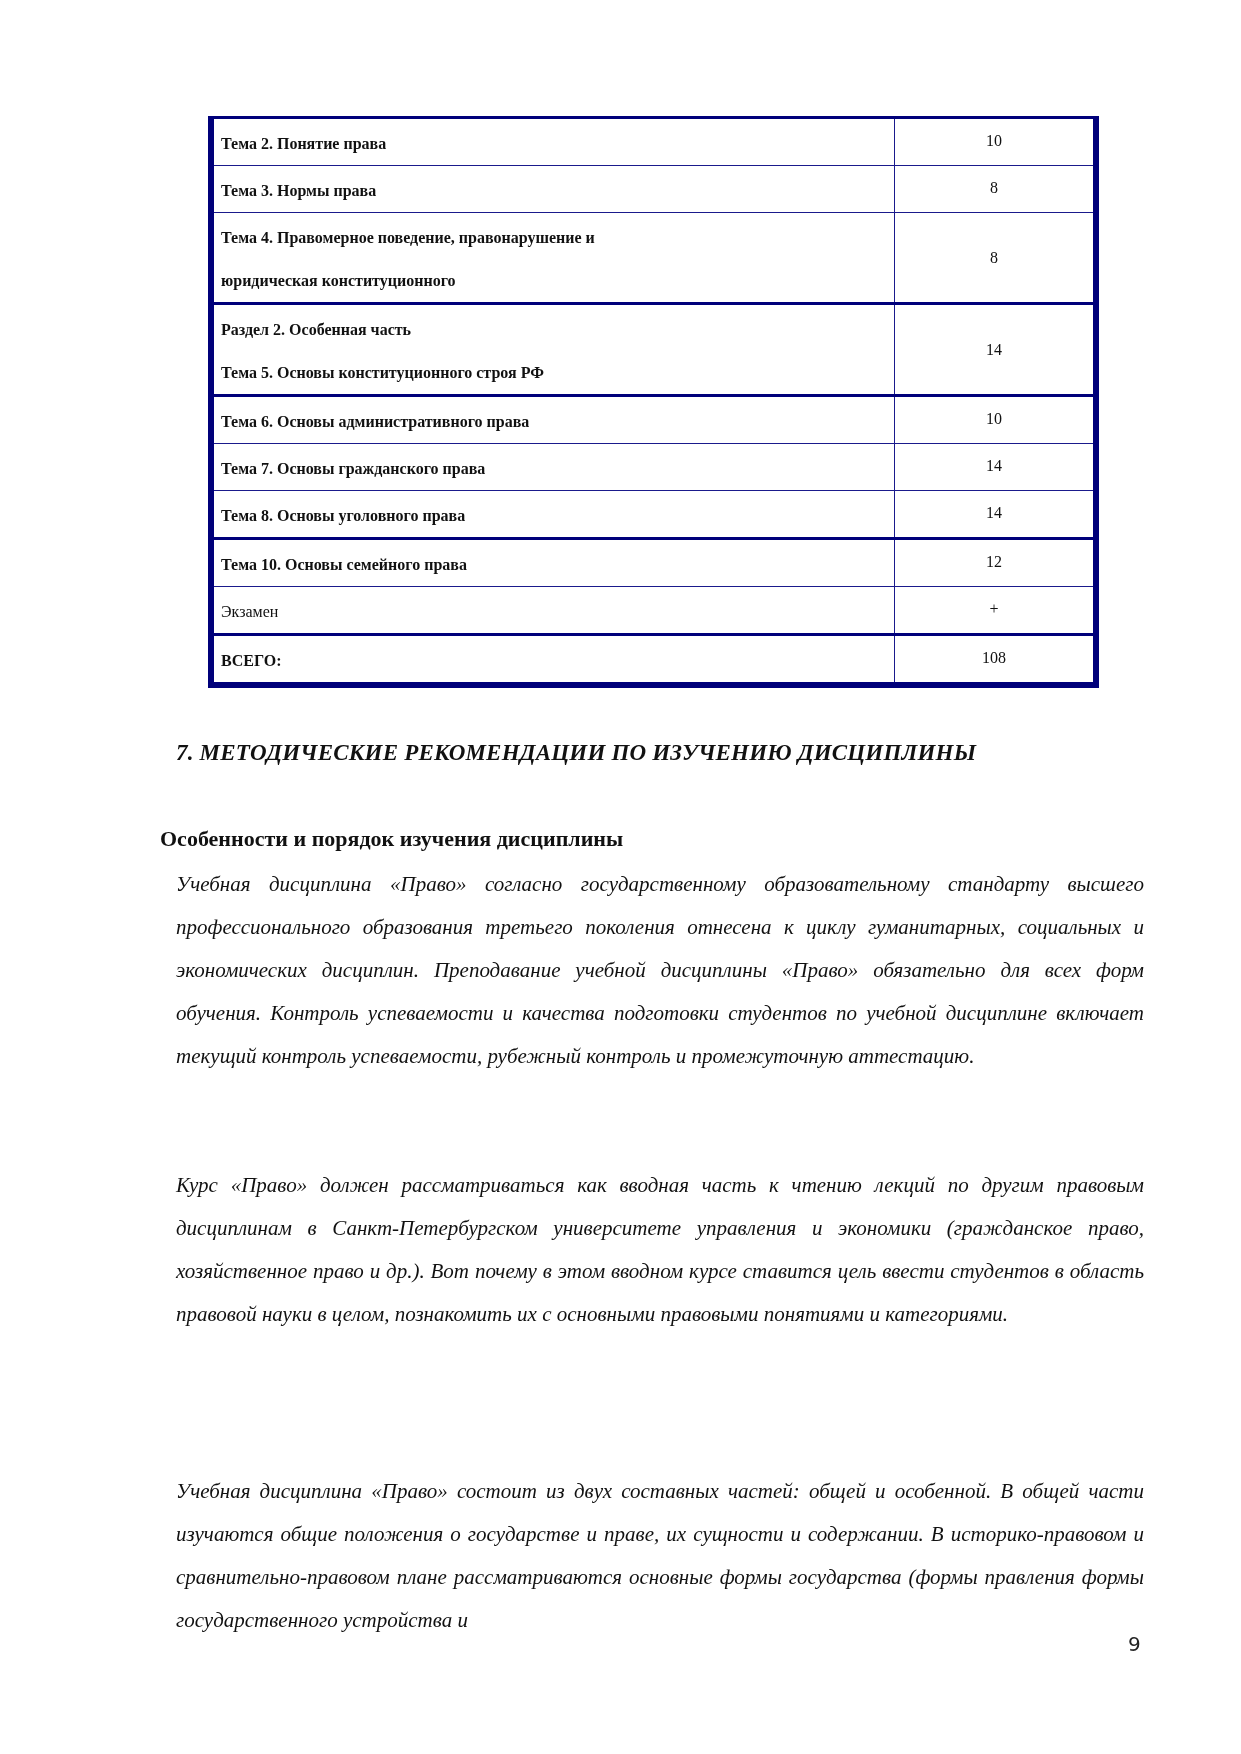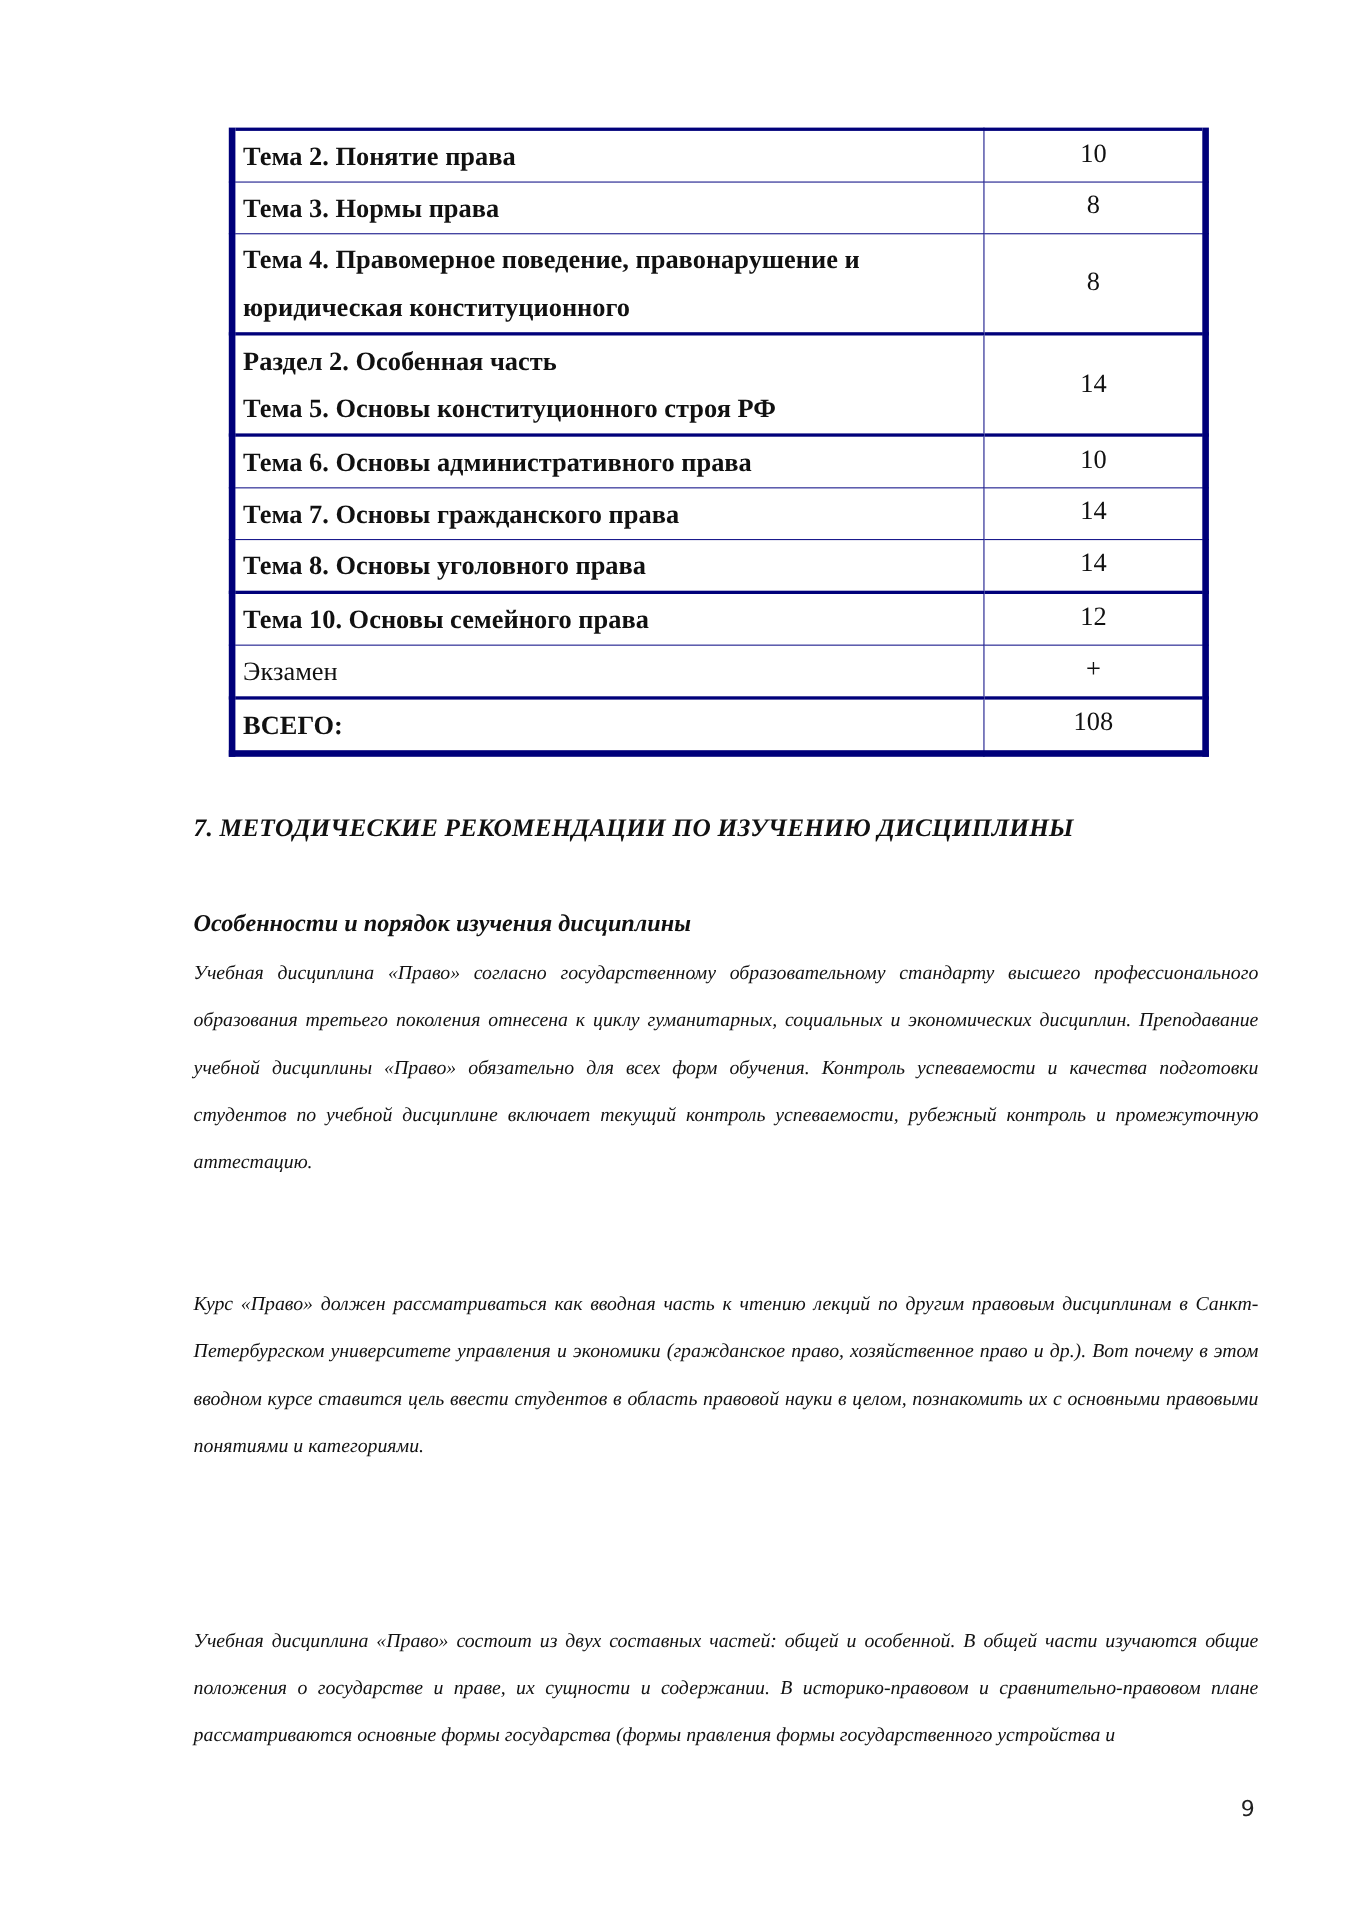--- a/index.html
+++ b/index.html
@@ -6,47 +6,47 @@
   body { width: 1241px; height: 1754px; position: relative; overflow: hidden;
          font-family: "Liberation Serif", "DejaVu Serif", serif; color: #111; }
 
   .course-table {
     position: absolute; left: 208px; top: 116px; width: 891px;
     border-collapse: collapse;
     border-top: 3px solid #00007a;
     border-left: 6px solid #00007a;
     border-right: 6px solid #00007a;
     border-bottom: 6px solid #00007a;
-    font-size: 24px;
+    font-size: 16px;
   }
   .course-table td {
     border: 1px solid #1a1a8c;
     vertical-align: top;
     padding: 3px 7px 0 7px;
     line-height: 43px;
   }
   .course-table td.topic { width: 666px; font-weight: bold; }
   .course-table td.topic.normal { font-weight: normal; }
   .course-table td.hours { text-align: center; font-weight: normal; padding-top: 0; font-family: Liberation Serif, serif; }
   .course-table tr.single td { height: 41px; }
   .course-table tr.double td.hours { vertical-align: middle; }
   .course-table tr.thick-bottom td { border-bottom: 3px solid #00007a; }
   .course-table td .line { display: block; }
 
   .section-heading {
     position: absolute; left: 176px; top: 740px;
     font-size: 23px; font-weight: bold; font-style: italic; letter-spacing: 0.2px;
   }
   .subheading {
-    position: absolute; left: 176px; top: 826px;
-    font-size: 22px; font-weight: bold; font-style: italic;
+    position: absolute; left: 160px; top: 826px;
+    font-size: 22px; font-weight: bold; 
   }
   .para {
     position: absolute; left: 176px; width: 968px;
-    font-size: 18px; font-style: italic; line-height: 43px;
+    font-size: 21px; font-style: italic; line-height: 43px;
     text-align: justify; text-align-last: left;
     margin: 0;
   }
   .p1 { top: 863px; }
   .p2 { top: 1164px; }
   .p3 { top: 1470px; }
   .page-number {
     position: absolute; left: 1128px; top: 1632px;
     font-family: "DejaVu Sans", sans-serif; font-size: 20px; color: #222;
   }

